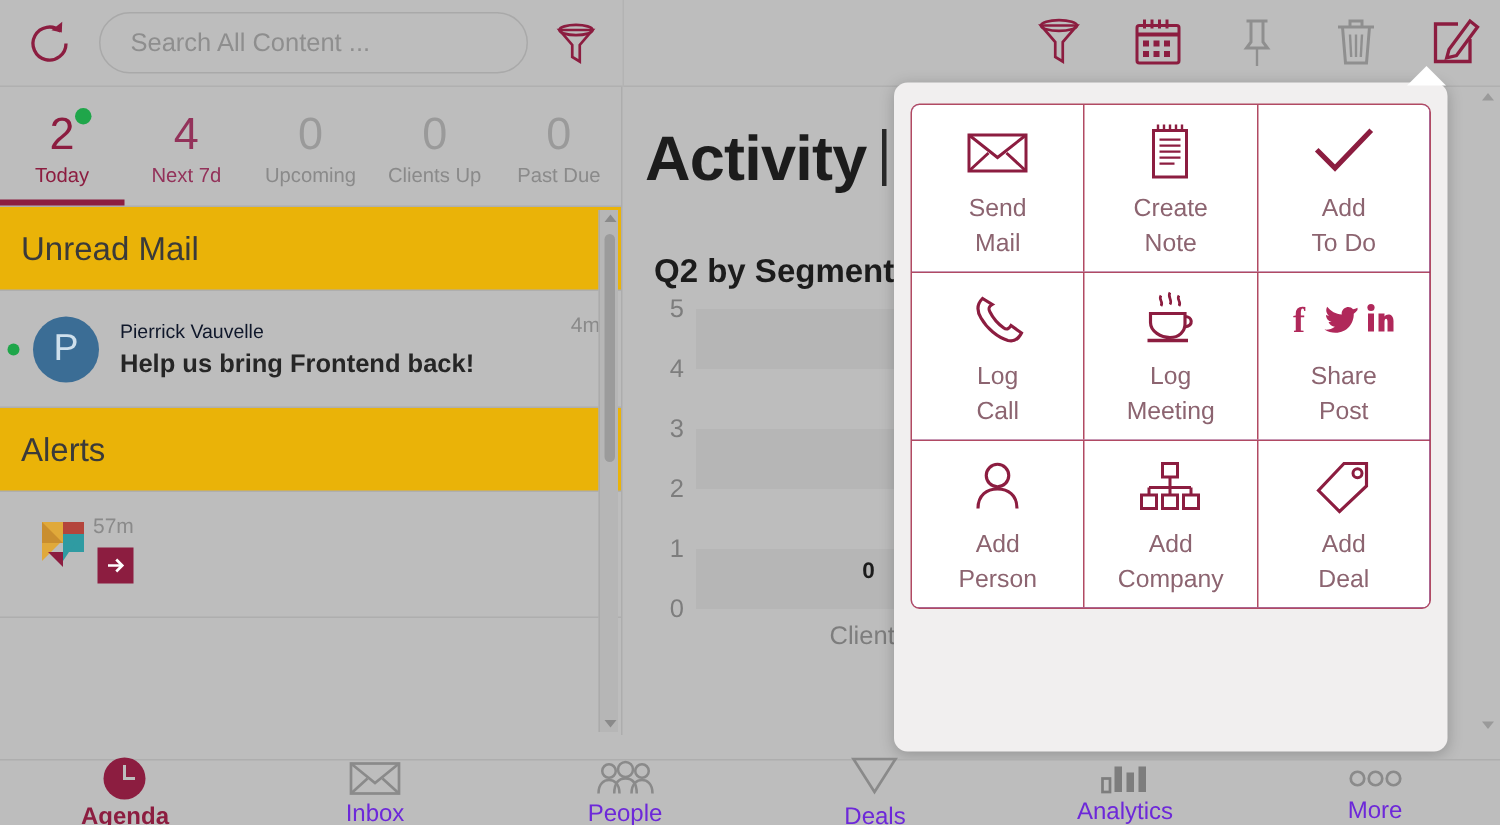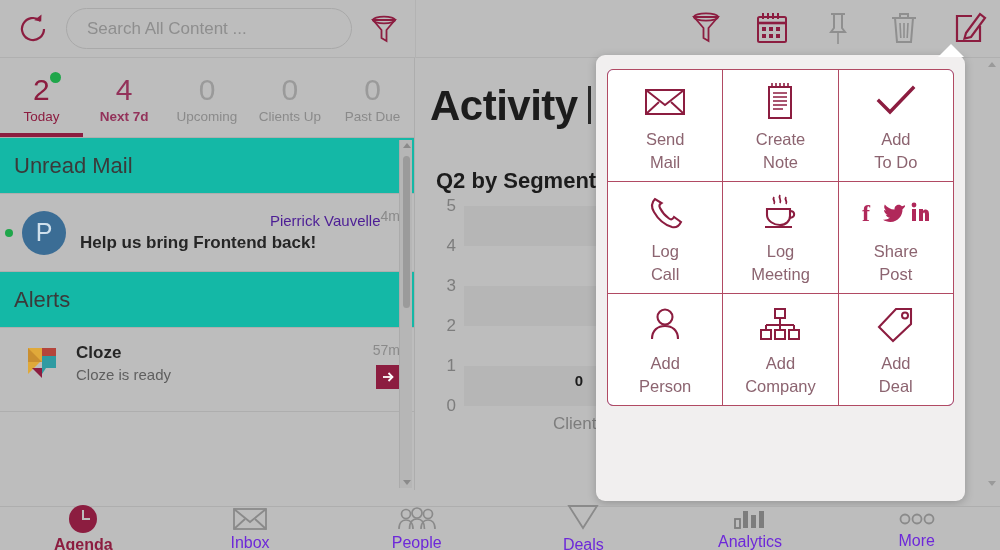--- a/index.html
+++ b/index.html
@@ -80,38 +80,38 @@
     font-size: 30px; line-height: 32px;
     color: #9a9a9a; font-weight: 400;
     position: relative;
   }
   .tab.active .count { color: #8c1d40; }
   .tab.accent .count { color: #93325a; }
   .tab .label {
     font-size: 13.5px; color: #8a8a8a; margin-top: 3px;
   }
   .tab.active .label { color: #8c1d40; }
-  .tab.accent .label { color: #93325a; font-weight: bold; }
+  .tab.accent .label { color: #93325a; }
   .dot-green {
     position: absolute; top: -2px; right: -11px;
     width: 11px; height: 11px; border-radius: 50%;
     background: #1fa64a;
   }
   .tab-underline {
     position: absolute; left: 0; bottom: 0;
     width: 83px; height: 4px; background: #8c1d40;
   }
 
   .section-head {
     height: 56px;
     display: flex; align-items: center;
     padding-left: 14px;
     font-size: 22px; color: #3a3a3a;
     border-bottom: 1px solid #aeaeae;
-    background: #14b8a6;
+    background: #eab308;
   }
   .list-row {
     position: relative;
     height: 78px;
     display: flex; align-items: center;
     padding-left: 14px; padding-right: 14px;
     border-bottom: 1px solid #aeaeae;
     background: #bdbdbd;
   }
   .unread-dot {
@@ -123,22 +123,22 @@
   .avatar {
     width: 44px; height: 44px; border-radius: 50%;
     background: #3b6d95;
     color: #cfe0ec;
     display: flex; align-items: center; justify-content: center;
     font-size: 25px; margin-left: 8px;
     flex: none;
   }
   .row-text { margin-left: 14px; flex: 1; min-width: 0; }
   .row-name {
-    font-size: 15px; color: #4c1d95; line-height: 20px;
-    white-space: nowrap; overflow: hidden; text-overflow: ellipsis; text-align: right;
+    font-size: 13px; color: #0f172a; line-height: 20px;
+    white-space: nowrap; overflow: hidden; text-overflow: ellipsis;
   }
   .row-subject {
     font-size: 17px; color: #262626; font-weight: bold; line-height: 23px;
     white-space: nowrap; overflow: hidden; text-overflow: ellipsis;
   }
   .row-time {
     font-size: 14px; color: #8a8a8a;
     align-self: flex-start; margin-top: 14px;
     flex: none;
   }
@@ -429,24 +429,20 @@
         <svg width="40" height="40" viewBox="0 0 40 40">
           <polygon points="6,6 20,6 20,20 6,20" fill="#e0a93a"></polygon>
           <polygon points="20,6 34,6 34,14 20,14" fill="#b4453c"></polygon>
           <polygon points="20,14 34,14 34,26 20,26" fill="#2f9ba2"></polygon>
           <polygon points="6,20 18,20 6,32" fill="#e0a93a"></polygon>
           <polygon points="10,26 20,26 20,36" fill="#8c1d40"></polygon>
           <polygon points="20,20 28,20 20,32" fill="#2f9ba2"></polygon>
           <polygon points="6,6 20,20 6,20" fill="#c98e2f"></polygon>
         </svg>
       </div>
-      <div class="row-text">
-        <div class="alert-title">Cloze</div>
-        <div class="alert-sub">Cloze is ready</div>
-      </div>
       <div class="alert-right">
         <div class="row-time" style="margin-top:0">57m</div>
         <div class="arrow-btn">
           <svg width="16" height="16" viewBox="0 0 16 16">
             <line x1="3" y1="8" x2="12" y2="8" stroke="#ffffff" stroke-width="1.8"></line>
             <path d="M8.5 4 L12.5 8 L8.5 12" fill="none" stroke="#ffffff" stroke-width="1.8"></path>
           </svg>
         </div>
       </div>
     </div>

